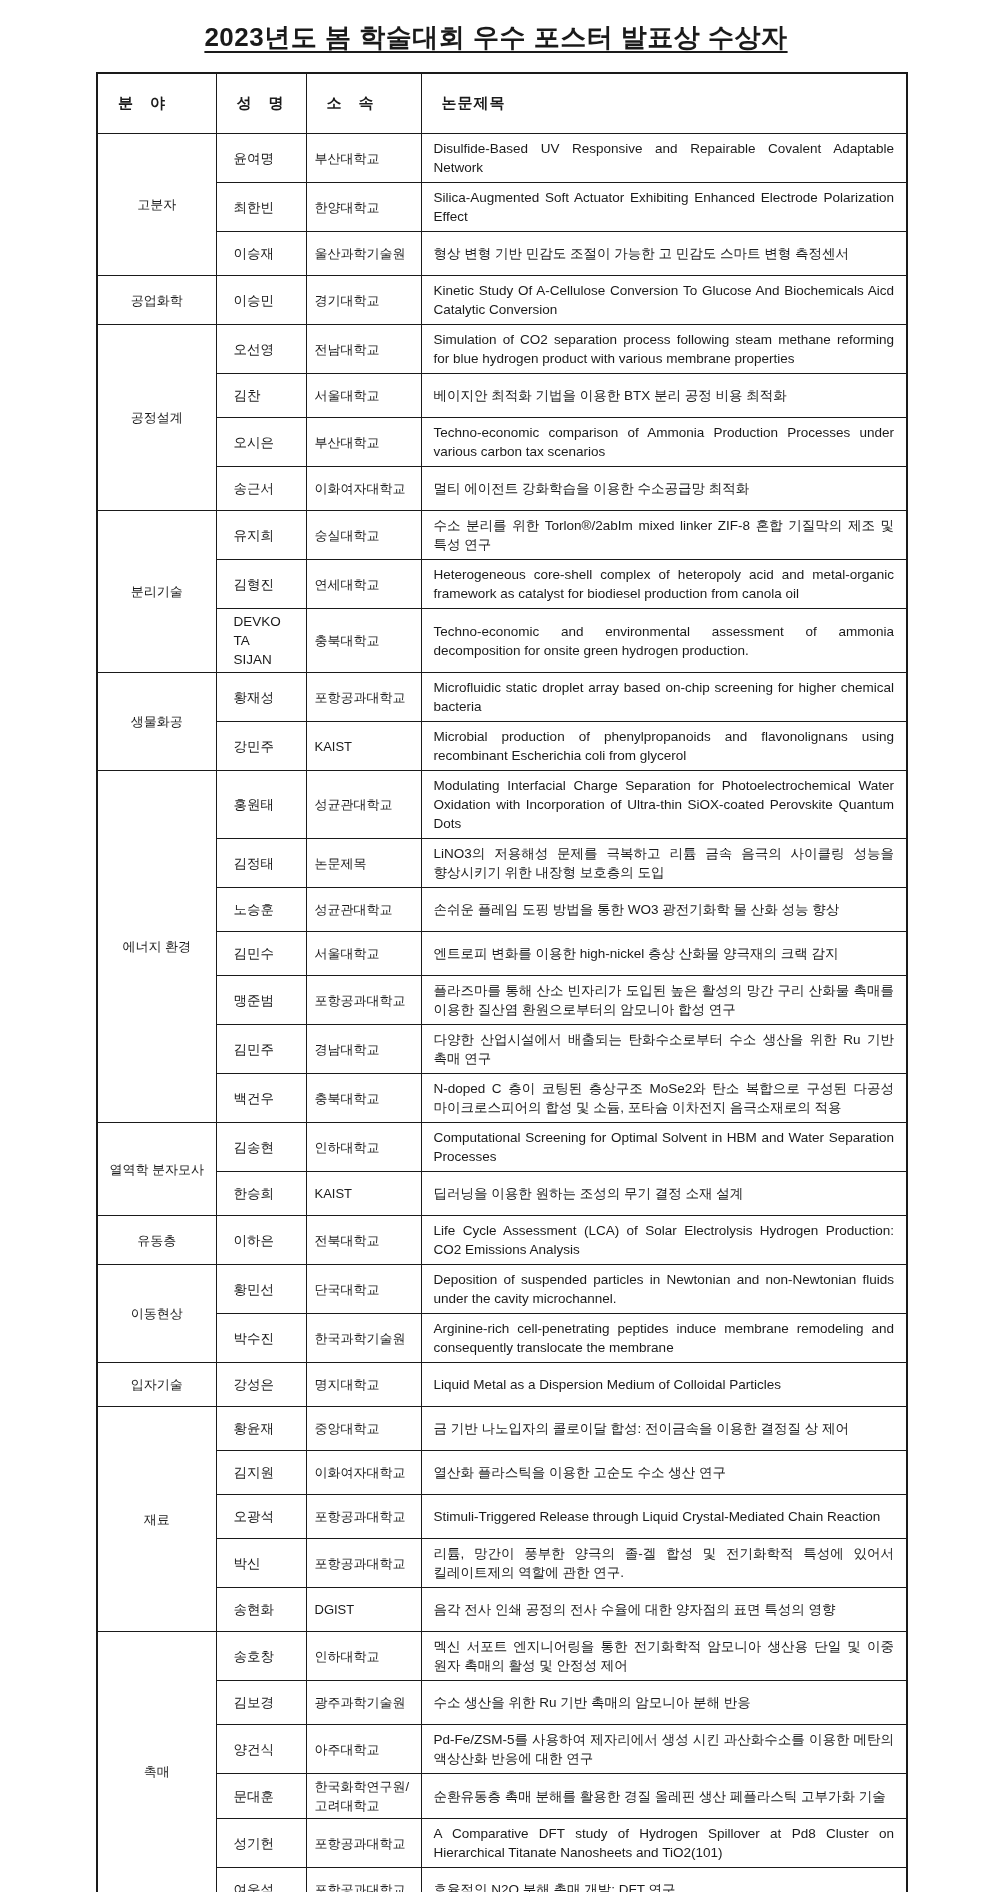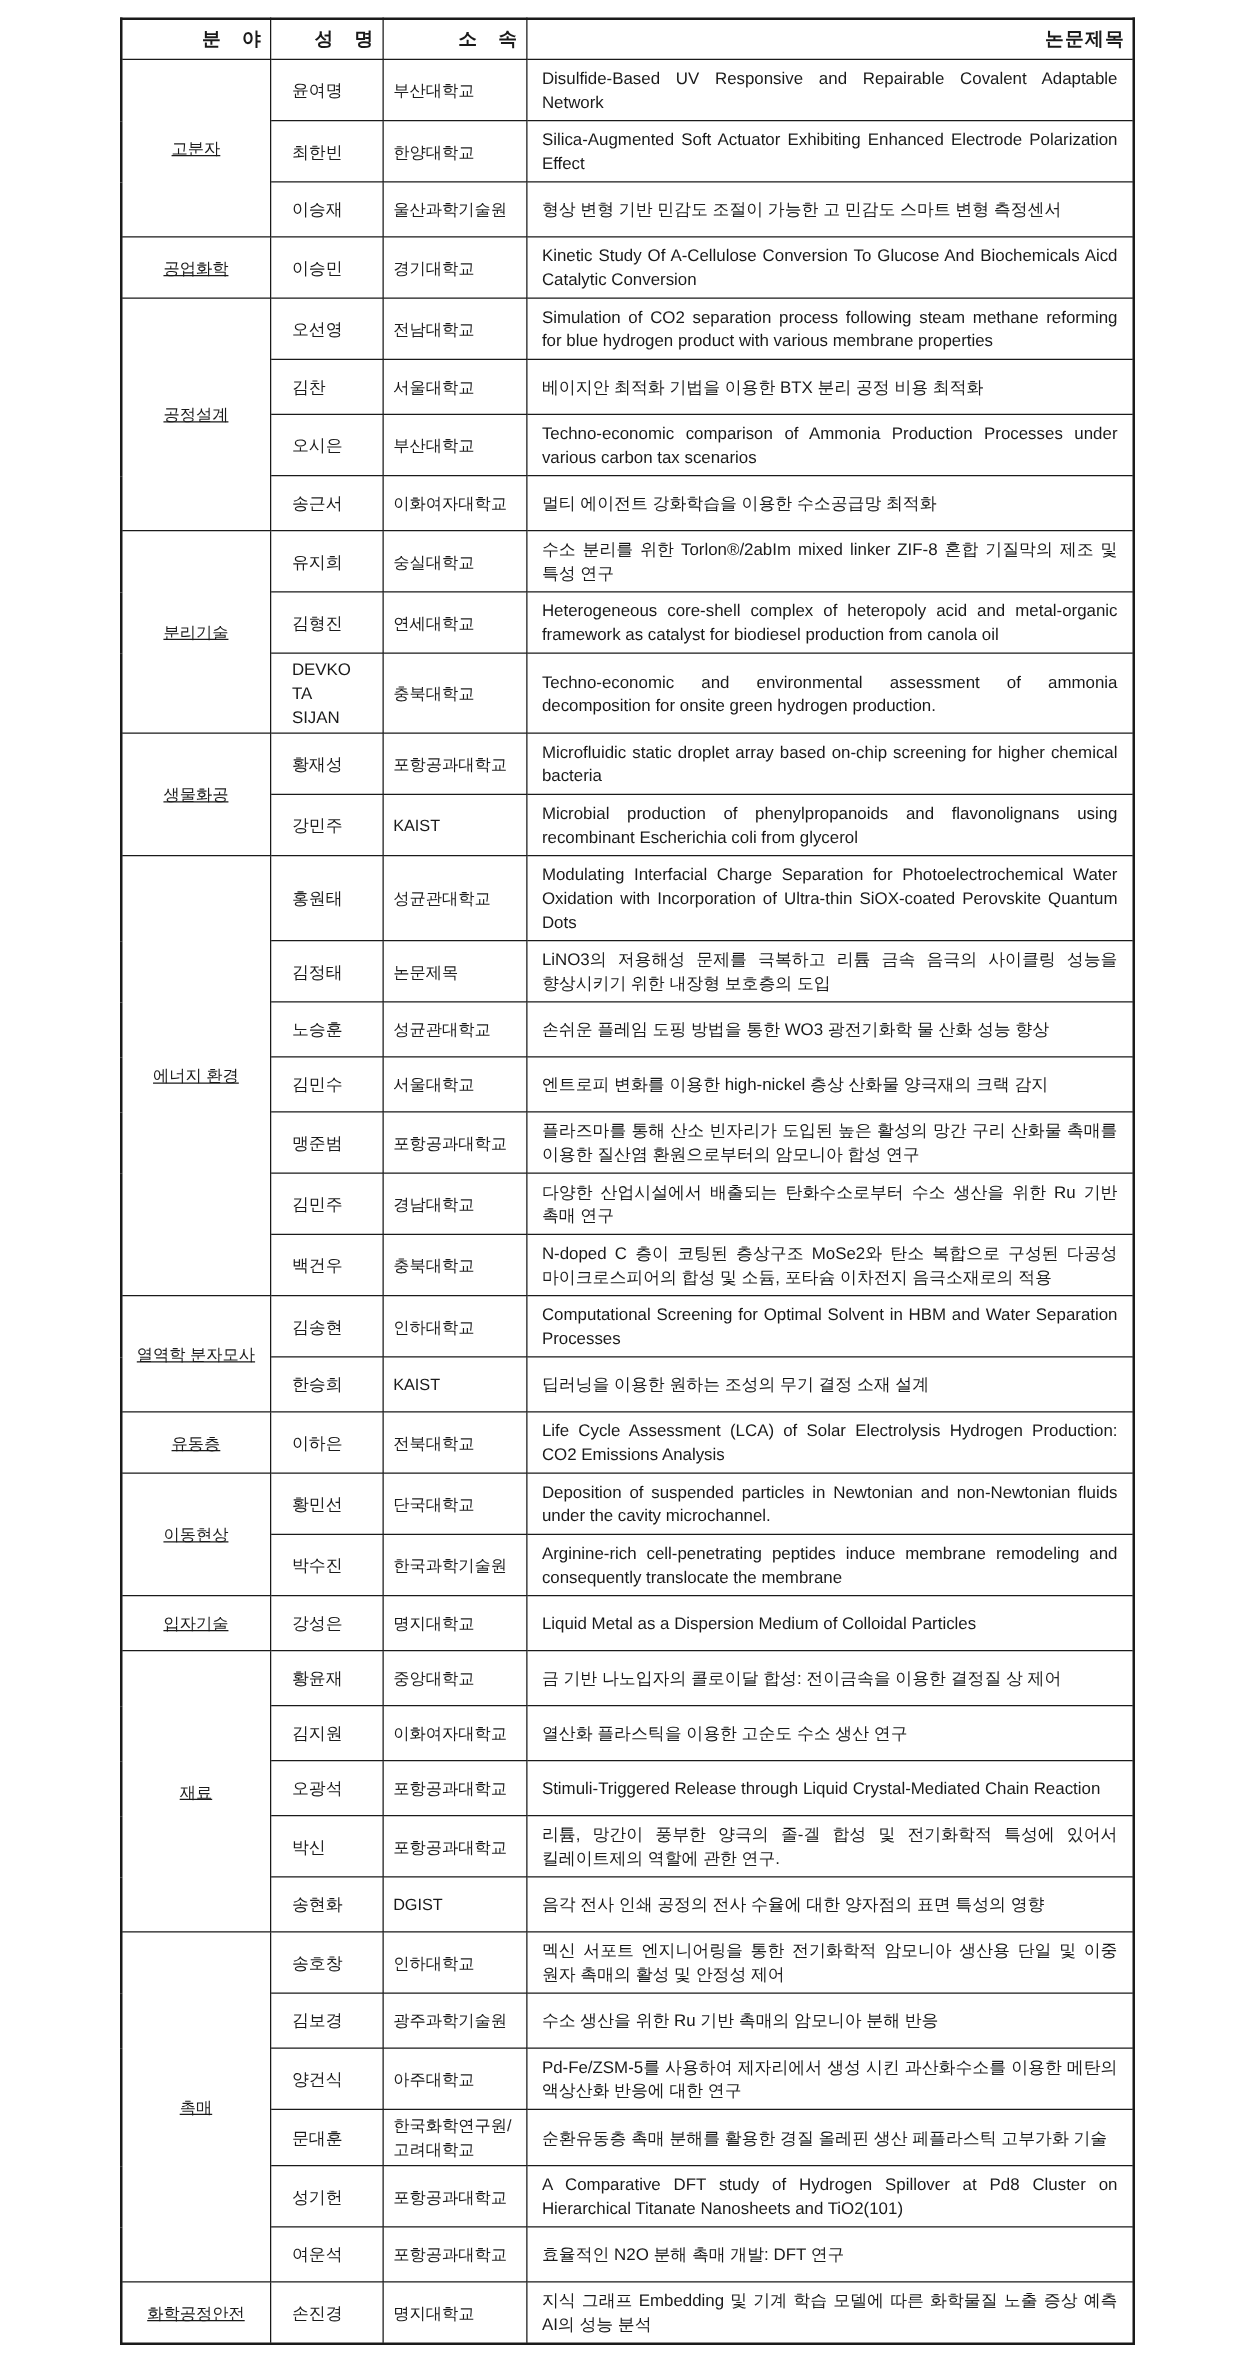--- a/index.html
+++ b/index.html
@@ -28,35 +28,34 @@
   }
   .awards th, .awards td {
     border: 1px solid #1a1a1a;
     vertical-align: middle;
     box-sizing: border-box;
   }
   .awards th {
     font-size: 15px;
     font-weight: bold;
     height: 25px;
-    padding: 6px;
-    text-align: right;
+    padding: 20px;
+    text-align: left;
     letter-spacing: 1px;
   }
   .awards td {
     font-size: 13.5px;
     line-height: 19px;
     height: 44px;
   }
   td.field-cell {
     text-align: center;
     padding: 2px 4px;
     font-size: 13px;
     word-break: keep-all;
-    text-decoration: underline;
   }
   td.name-cell {
     padding: 3px 17px;
     word-break: keep-all;
     overflow-wrap: break-word;
   }
   td.affiliation-cell {
     padding: 3px 8px;
     font-size: 13px;
     word-break: keep-all;
@@ -68,20 +67,21 @@
     text-align: justify;
     word-break: keep-all;
     overflow-wrap: break-word;
     margin-left: 27px;
   }
 </style>
 </head>
 <body>
 
 <div class="page">
+  <h1 class="doc-title">2023년도 봄 학술대회 우수 포스터 발표상 수상자</h1>
 
   <table class="awards">
     <colgroup>
       <col style="width:119px">
       <col style="width:90px">
       <col style="width:115px">
       <col style="width:486px">
     </colgroup>
     <thead>
       <tr>

